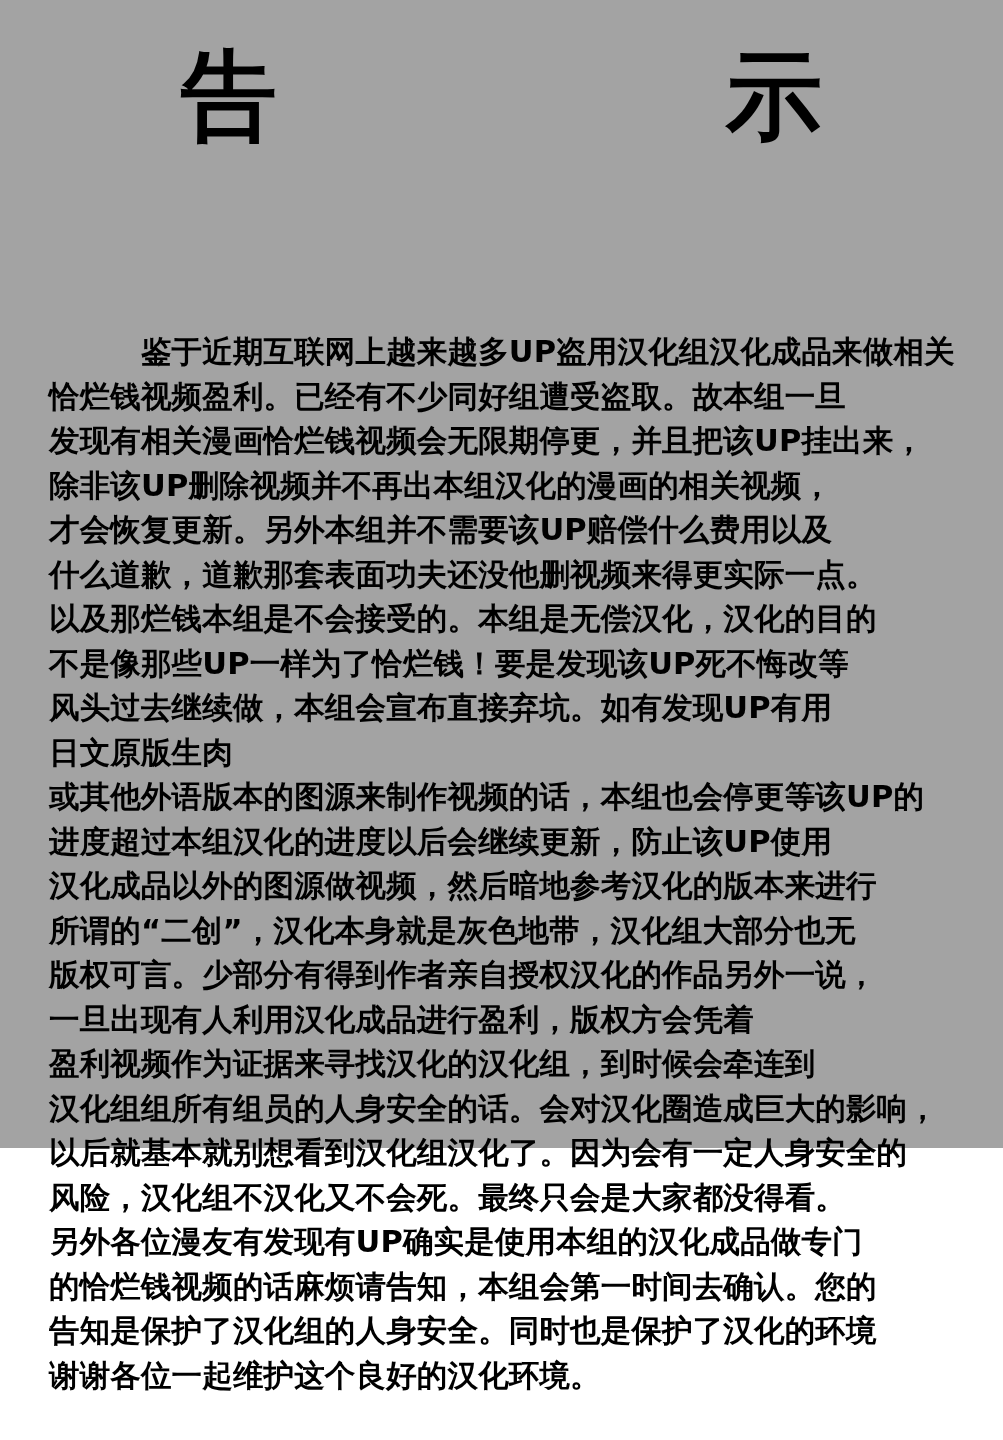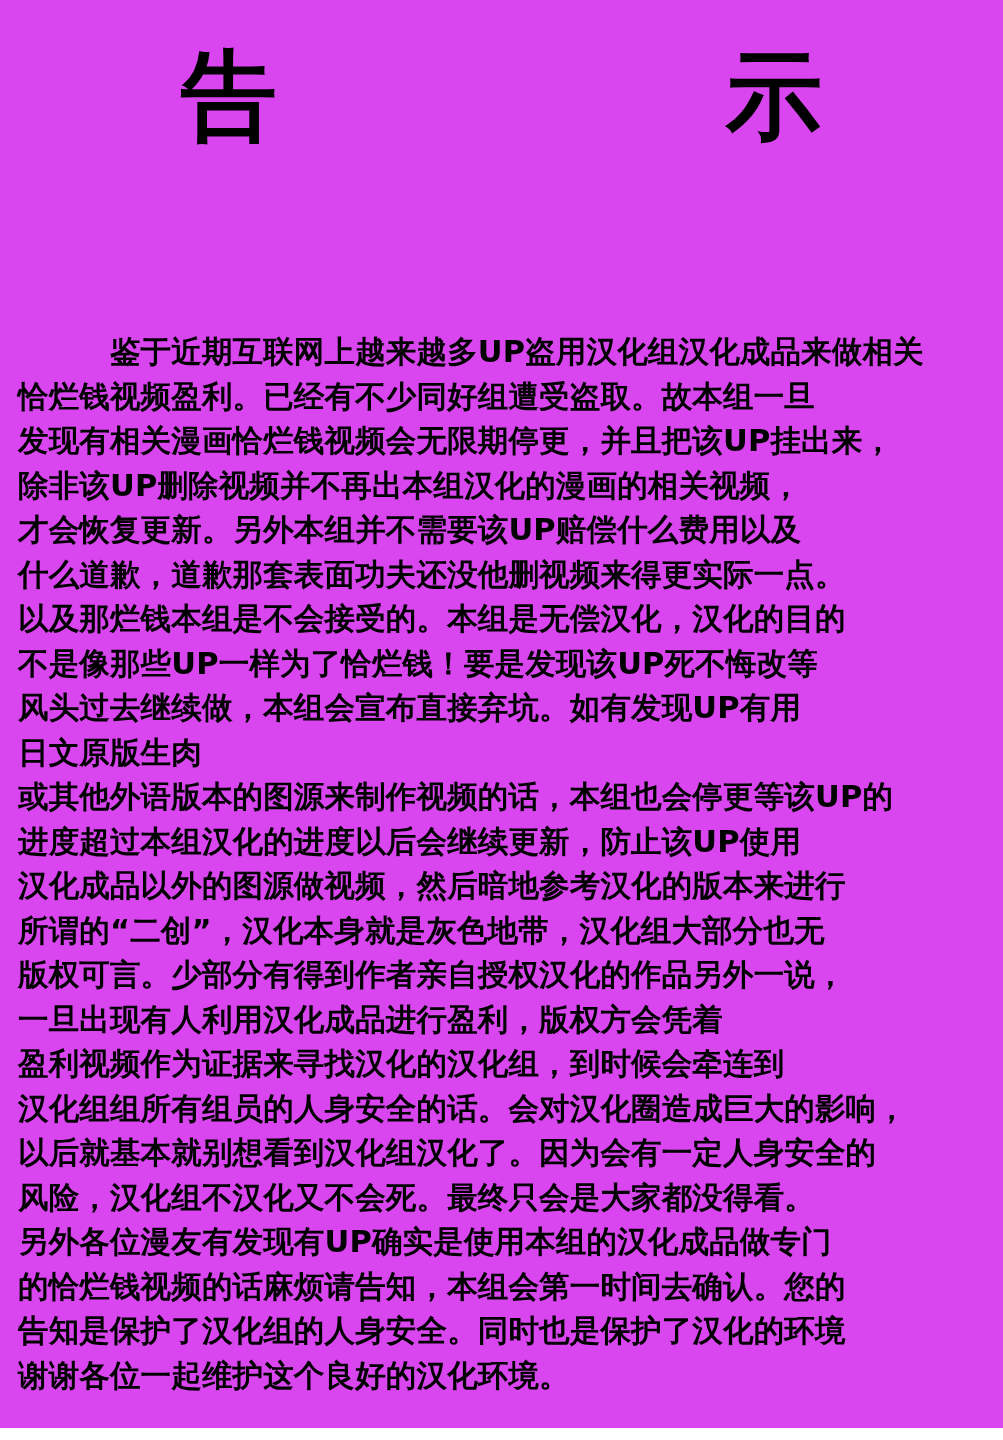--- a/index.html
+++ b/index.html
@@ -10,24 +10,24 @@
   body {
     width: 1003px;
     height: 1440px;
     font-family: "Liberation Sans", "DejaVu Sans", sans-serif;
     color: #000000;
     overflow: hidden;
     position: relative;
   }
   .page {
     width: 1003px;
-    height: 1428px;
+    height: 1148px;
     box-sizing: border-box;
     position: relative;
-    background: #d946ef;
+    background: #a3a3a3;
   }
   .notice-title {
     font-size: 96px;
     font-weight: bold;
     line-height: 1;
     text-align: center;
     letter-spacing: 0.42em;
     padding-top: 48px;
     padding-left: 0.42em;
     color: #000000;
@@ -41,20 +41,21 @@
   }
   .para {
     font-size: 30.5px;
     font-weight: bold;
     line-height: 44.5px;
     letter-spacing: 0.005em;
     white-space: pre-wrap;
     word-break: break-all;
     color: #000000;
     font-family: "DejaVu Sans", "Liberation Sans", sans-serif;
+    margin-left: 31px;
   }
 </style>
 </head>
 <body>
 
 <div class="page">
 
   <div class="notice-title">告　　　示</div>
 
   <div class="body-block">

